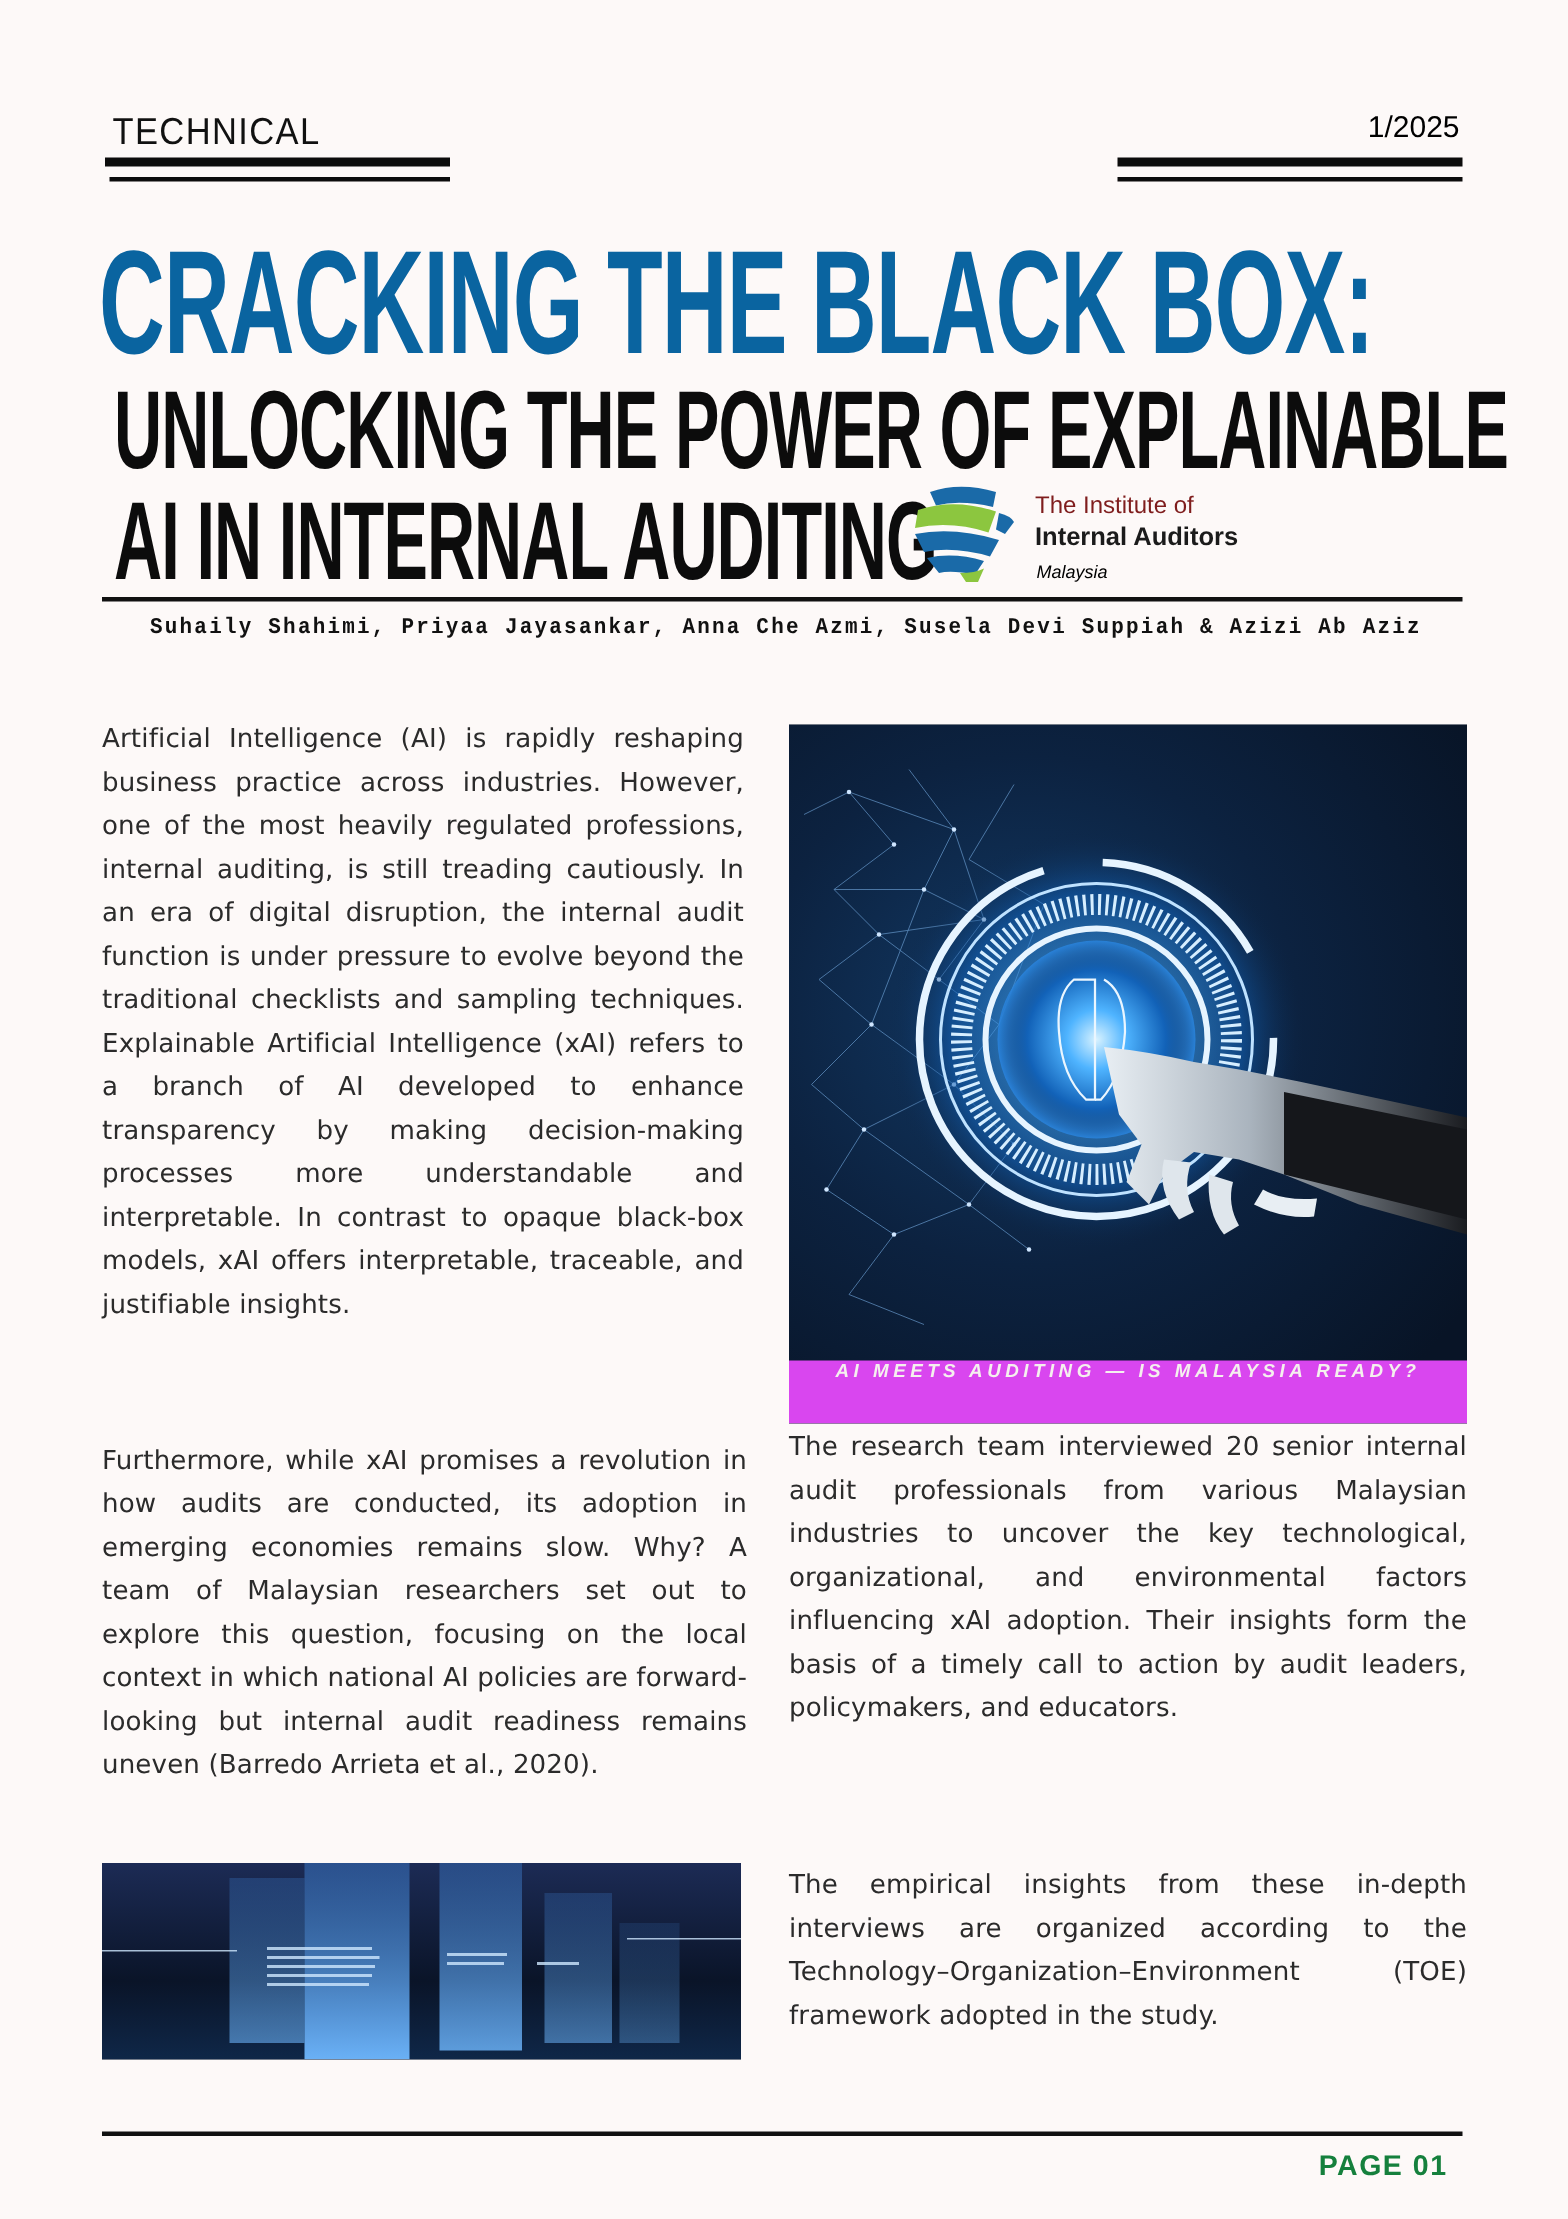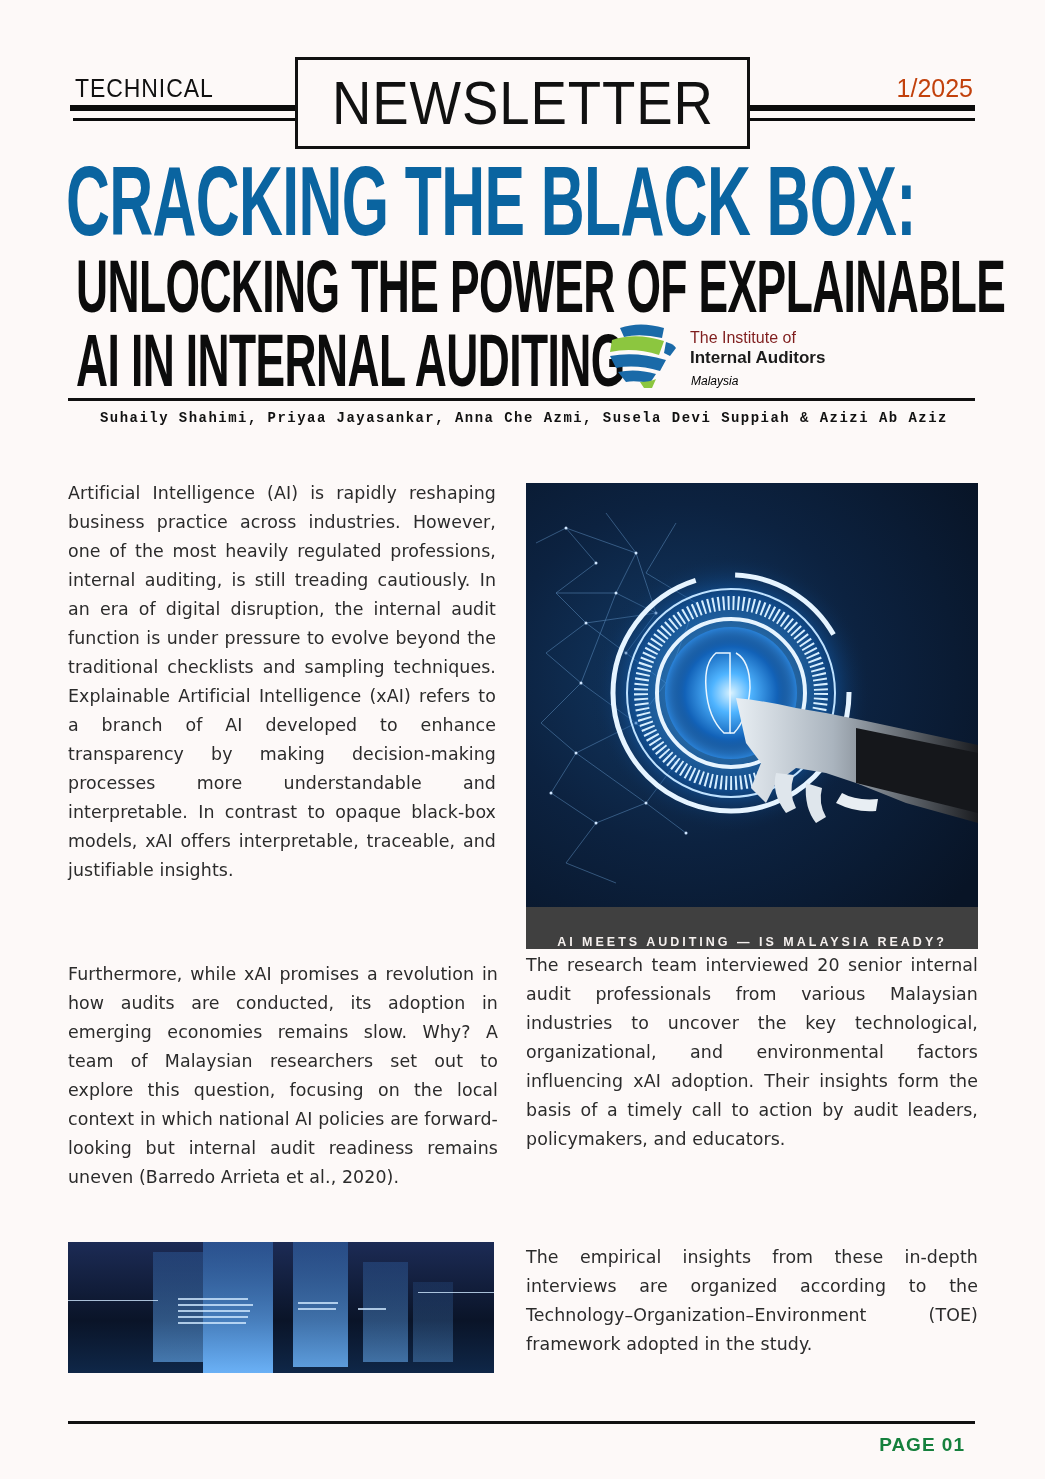--- a/index.html
+++ b/index.html
@@ -1,21 +1,21 @@
 <!DOCTYPE html>
 <html><head>
 <meta charset="utf-8">
 <style>
   * { box-sizing: border-box; margin: 0; padding: 0; }
   html, body { width: 1045px; height: 1479px; background: #fdf9f8; overflow: hidden; }
   body { position: relative; font-family: "DejaVu Sans", sans-serif; color: #2a2a2a; }
 
   .masthead { position: absolute; left: 0; top: 0; width: 1045px; height: 160px; }
   .mast-left { position: absolute; left: 75px; top: 74px; font-family: "Liberation Sans", sans-serif; font-size: 25px; letter-spacing: 1px; color: #111; transform: scaleX(0.92); transform-origin: left; }
-  .mast-right { position: absolute; right: 72px; top: 74px; font-family: "Liberation Sans", sans-serif; font-size: 25px; color: #c2410c; }
+  .mast-right { position: absolute; right: 72px; top: 74px; font-family: "Liberation Sans", sans-serif; font-size: 20px; color: #000000; }
   .rule-thick { position: absolute; height: 6px; background: #0c0c0c; }
   .rule-thin { position: absolute; height: 3px; background: #0c0c0c; }
   .mast-box { position: absolute; left: 295px; top: 57px; width: 455px; height: 92px; border: 3px solid #111; background: #fdf9f8; display: flex; align-items: center; justify-content: center; }
   .mast-box span { font-family: "Liberation Sans", sans-serif; font-size: 62px; color: #111; letter-spacing: 1px; transform: scaleX(0.88); display: inline-block; line-height: 1; }
 
   .headline1 { position: absolute; left: 66px; top: 152px; width: 910px; font-family: "Liberation Sans", sans-serif; font-weight: bold; font-size: 98px; line-height: 1; color: #0a64a0; white-space: nowrap; transform: scaleX(0.62); transform-origin: left top; letter-spacing: -1px; }
   .headline2 { position: absolute; left: 76px; top: 250px; font-family: "Liberation Sans", sans-serif; font-weight: bold; font-size: 74px; line-height: 1; color: #0c0c0c; white-space: nowrap; transform: scaleX(0.6); transform-origin: left top; letter-spacing: -1px; }
   .headline3 { position: absolute; left: 76px; top: 324px; font-family: "Liberation Sans", sans-serif; font-weight: bold; font-size: 74px; line-height: 1; color: #0c0c0c; white-space: nowrap; transform: scaleX(0.6); transform-origin: left top; letter-spacing: -1px; }
 
   .logo { position: absolute; left: 606px; top: 322px; width: 250px; height: 68px; }
@@ -29,41 +29,38 @@
 
   .para { position: absolute; font-family: "DejaVu Sans", sans-serif; font-size: 17.4px; line-height: 29px; color: #2b2b2b; text-align: justify; letter-spacing: 0.1px; }
   .para.last-left { text-align-last: left; }
   .p1 { left: 68px; top: 479px; width: 428px; }
   .p2 { left: 68px; top: 960px; width: 430px; }
   .p3 { left: 526px; top: 951px; width: 452px; }
   .p4 { left: 526px; top: 1243px; width: 452px; }
 
   .hero { position: absolute; left: 526px; top: 483px; width: 452px; height: 466px; background: #0b1a2c; overflow: hidden; }
   .hero-art { position: absolute; left: 0; top: 0; width: 452px; height: 424px; }
-  .hero-caption { position: absolute; left: 0; bottom: 0; width: 452px; height: 42px; background: #404040; display: flex; align-items: flex-end; justify-content: center; }
+  .hero-caption { position: absolute; left: 0; bottom: 0; width: 452px; height: 42px; background: #d946ef; display: flex; align-items: flex-start; justify-content: center; font-style: italic; }
   .hero-caption span { font-family: "Liberation Sans", sans-serif; font-weight: bold; font-size: 12.5px; letter-spacing: 3px; color: #f5f0ee; white-space: nowrap; }
 
   .city { position: absolute; left: 68px; top: 1242px; width: 426px; height: 131px; overflow: hidden; background: #0d1a33; }
 
   .footer-rule { position: absolute; left: 68px; top: 1421px; width: 907px; height: 3px; background: #111; }
   .page-num { position: absolute; right: 80px; top: 1434px; font-family: "Liberation Sans", sans-serif; font-weight: bold; font-size: 19px; letter-spacing: 1px; color: #15803d; }
 </style>
 </head>
 <body>
 
 <header class="masthead">
   <div class="mast-left">TECHNICAL</div>
   <div class="mast-right">1/2025</div>
   <div class="rule-thick" style="left:70px; top:105px; width:230px;"></div>
   <div class="rule-thin" style="left:73px; top:118px; width:227px;"></div>
   <div class="rule-thick" style="left:745px; top:105px; width:230px;"></div>
   <div class="rule-thin" style="left:745px; top:118px; width:230px;"></div>
-  <div class="mast-box">
-    <span>NEWSLETTER</span>
-  </div>
 </header>
 
 <h1 class="headline1">CRACKING THE BLACK BOX:</h1>
 <h2 class="headline2">UNLOCKING THE POWER OF EXPLAINABLE</h2>
 <h2 class="headline3">AI IN INTERNAL AUDITING</h2>
 
 <div class="logo">
   <svg width="72" height="68" viewBox="0 0 72 68">
     <path d="M14 6 Q34 -1 58 6 L56 16 Q34 11 18 15 Z" fill="#1a6aa8"></path>
     <path d="M6 18 Q30 10 58 19 L53 33 Q28 25 4 30 Z" fill="#8cc63f"></path>

